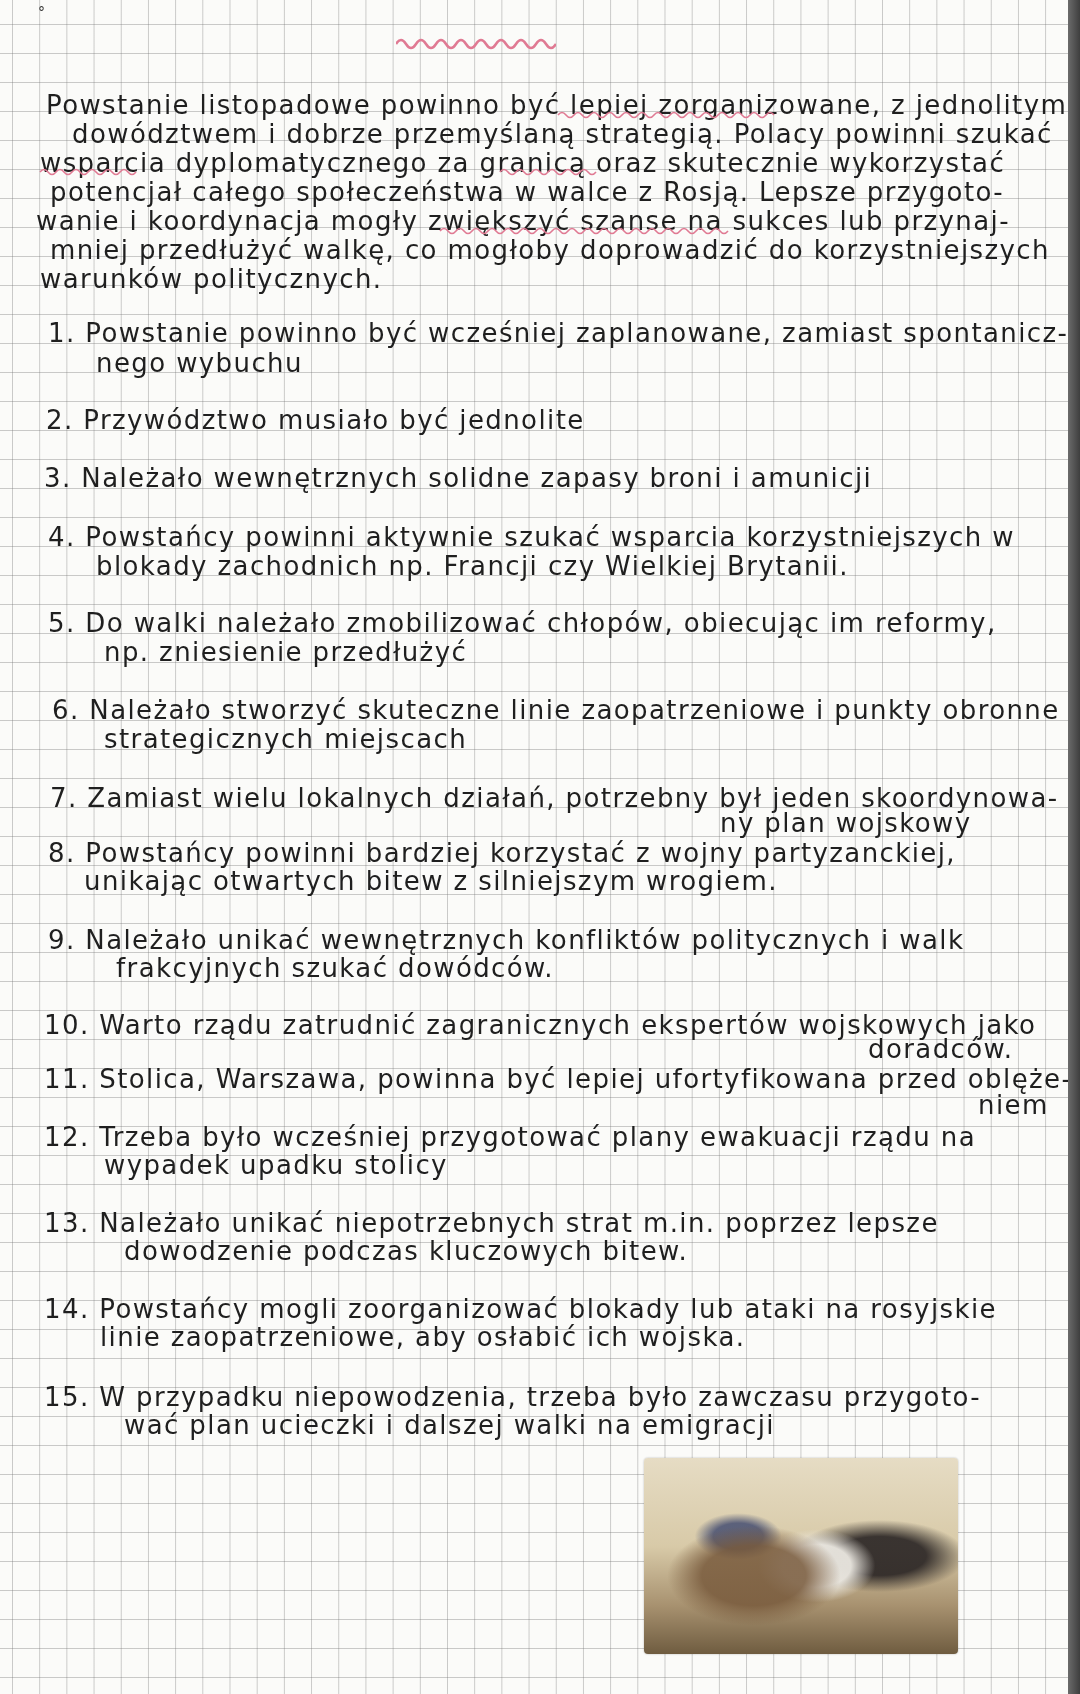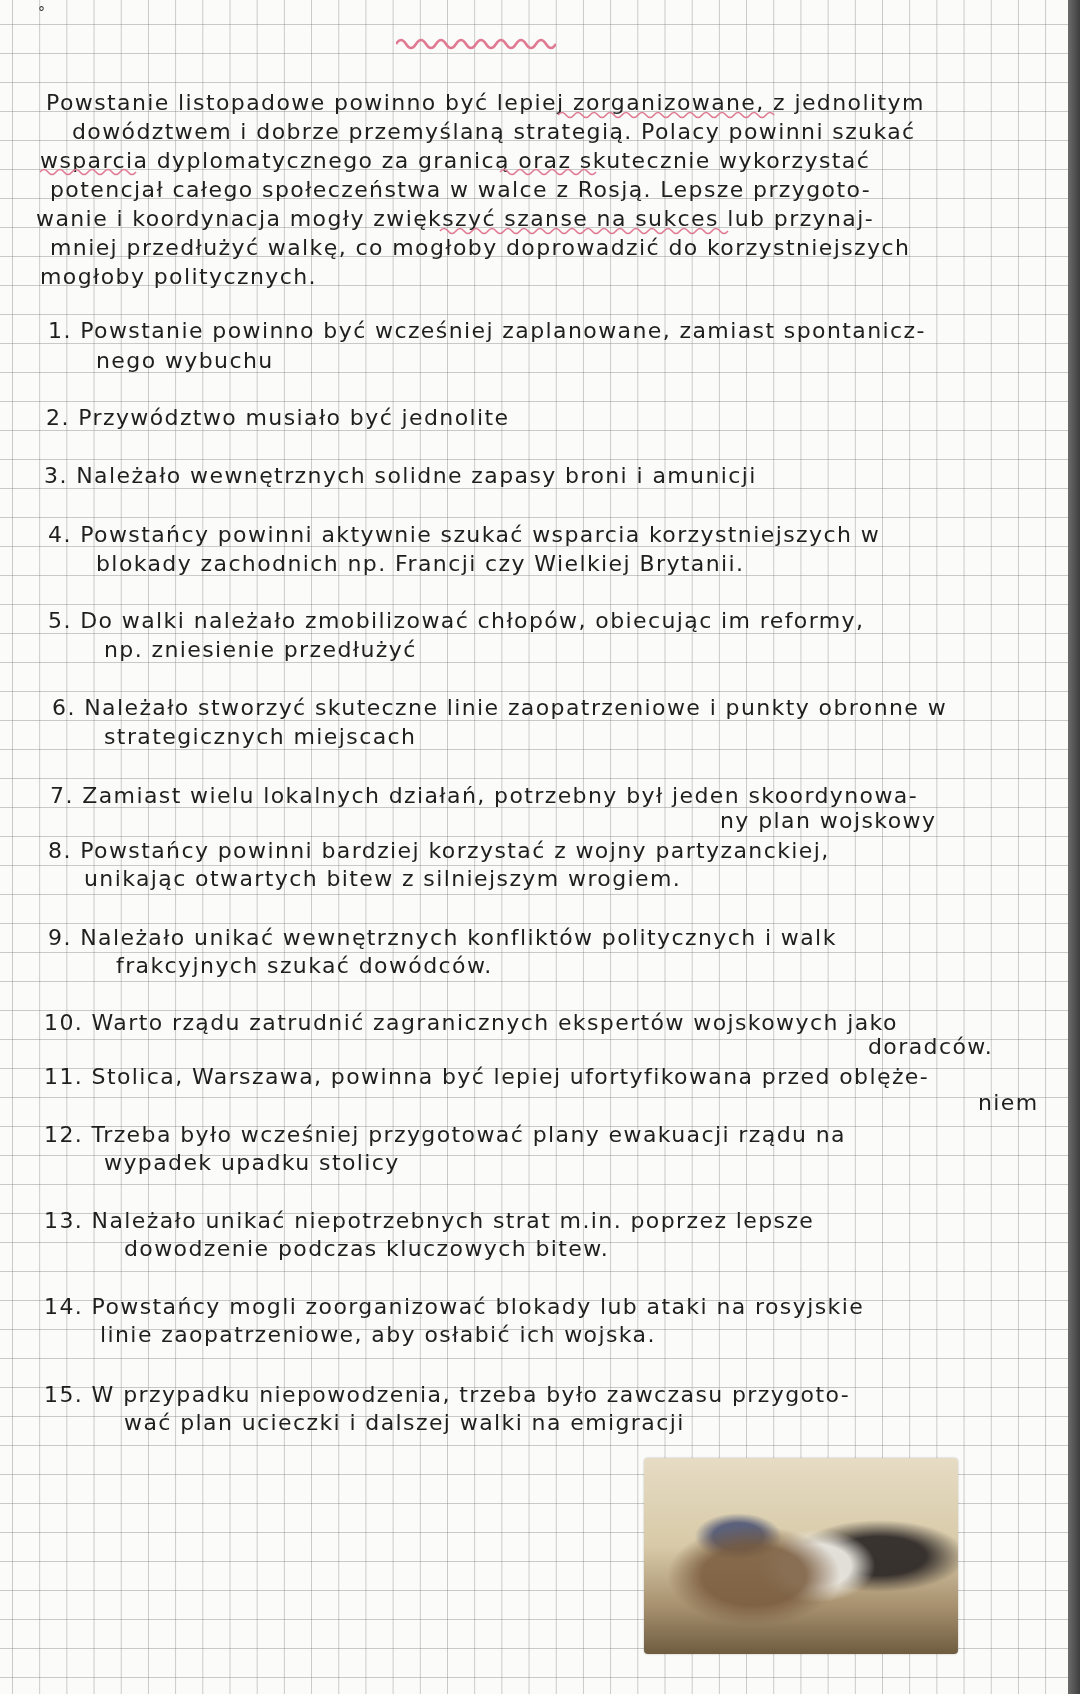--- a/index.html
+++ b/index.html
@@ -23,21 +23,21 @@
   }
   .title {
     position:absolute; left:34px; top:8px;
     font-family:"DejaVu Serif", serif; font-weight:bold; font-style:italic;
     font-size:44px; color:#2b2b2b; letter-spacing:1px;
   }
   .title-dot { position:absolute; left:38px; top:4px; font-size:14px; color:#333; }
   .squiggle { position:absolute; left:396px; top:36px; }
   .hw {
     font-family:"DejaVu Sans", sans-serif; color:#1f1f1f;
-    font-size:22px; letter-spacing:1.4px; white-space:nowrap; position:absolute;
+    font-size:26px; letter-spacing:1.4px; white-space:nowrap; position:absolute;
   }
   .photo {
     position:absolute; left:644px; top:1458px; width:314px; height:196px;
     border-radius:4px; overflow:hidden;
     background:
       radial-gradient(ellipse at 35% 60%, rgba(120,90,60,0.85) 0 18%, transparent 30%),
       radial-gradient(ellipse at 55% 55%, rgba(235,232,225,0.95) 0 14%, transparent 24%),
       radial-gradient(ellipse at 75% 50%, rgba(40,35,35,0.9) 0 14%, transparent 26%),
       radial-gradient(ellipse at 30% 40%, rgba(60,70,110,0.8) 0 8%, transparent 14%),
       linear-gradient(to bottom, #e6dcc4 0%, #d8caa8 45%, #a89270 75%, #6f5c40 100%);
@@ -55,21 +55,21 @@
 
   <div>
     <div class="hw" style="left:46px;top:90px">
       <span>Powstanie listopadowe powinno być lepiej zorganizowane, z jednolitym</span>
     </div>
     <div class="hw" style="left:72px;top:119px">dowództwem i dobrze przemyślaną strategią. Polacy powinni szukać</div>
     <div class="hw" style="left:40px;top:148px">wsparcia dyplomatycznego za granicą oraz skutecznie wykorzystać</div>
     <div class="hw" style="left:50px;top:177px">potencjał całego społeczeństwa w walce z Rosją. Lepsze przygoto-</div>
     <div class="hw" style="left:36px;top:206px">wanie i koordynacja mogły zwiększyć szanse na sukces lub przynaj-</div>
     <div class="hw" style="left:50px;top:235px">mniej przedłużyć walkę, co mogłoby doprowadzić do korzystniejszych</div>
-    <div class="hw" style="left:40px;top:264px">mogłoby politycznych.</div>
+    <div class="hw" style="left:40px;top:264px">warunków politycznych.</div>
   </div>
 
   <svg style="position:absolute;left:0;top:0" width="1068" height="300">
     <g fill="none" stroke="#e07a93" stroke-width="1.6">
       <path d="M558 115 q4 -5 8 0 t8 0 t8 0 t8 0 t8 0 t8 0 t8 0 t8 0 t8 0 t8 0 t8 0 t8 0 t8 0 t8 0 t8 0 t8 0 t8 0 t8 0 t8 0 t8 0 t8 0 t8 0 t8 0 t8 0 t8 0 t8 0 t8 0"></path>
       <path d="M40 172 q4 -5 8 0 t8 0 t8 0 t8 0 t8 0 t8 0 t8 0 t8 0 t8 0 t8 0 t8 0 t8 0"></path>
       <path d="M500 172 q4 -5 8 0 t8 0 t8 0 t8 0 t8 0 t8 0 t8 0 t8 0 t8 0 t8 0 t8 0 t8 0"></path>
       <path d="M440 231 q4 -5 8 0 t8 0 t8 0 t8 0 t8 0 t8 0 t8 0 t8 0 t8 0 t8 0 t8 0 t8 0 t8 0 t8 0 t8 0 t8 0 t8 0 t8 0 t8 0 t8 0 t8 0 t8 0 t8 0 t8 0 t8 0 t8 0 t8 0 t8 0 t8 0 t8 0 t8 0 t8 0 t8 0 t8 0 t8 0 t8 0"></path>
     </g>
   </svg>

